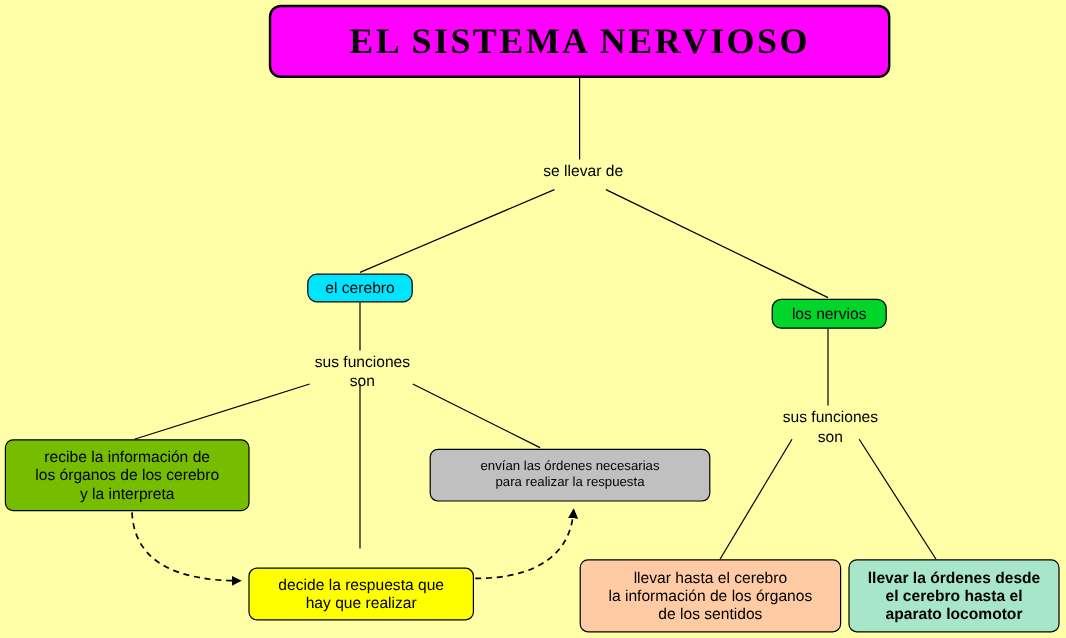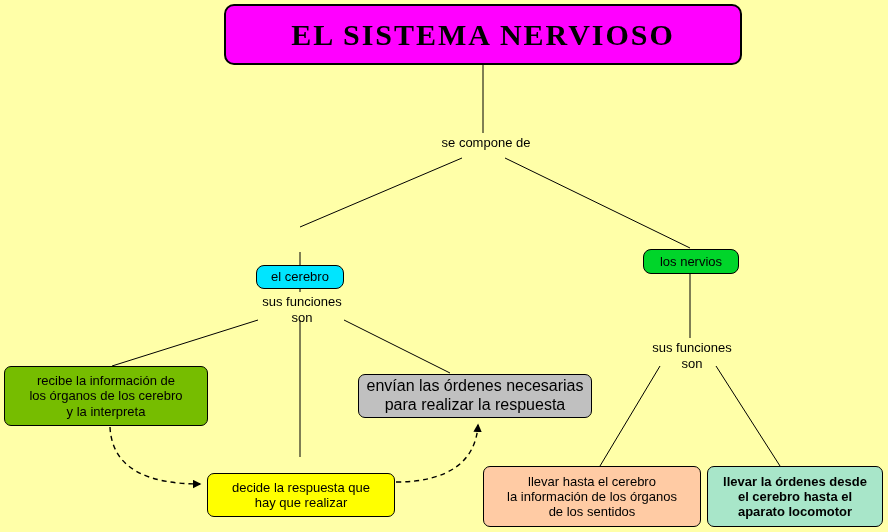--- a/index.html
+++ b/index.html
@@ -62,21 +62,20 @@
   }
 
   #node-cerebro {
     left: 256px;
     top: 228px;
     width: 88px;
     height: 24px;
     background: #00e5ff;
     border-radius: 8px;
     font-size: 13px;
-    margin-top: 37px;
   }
 
   #node-nervios {
     left: 643px;
     top: 249px;
     width: 96px;
     height: 25px;
     background: #00d52a;
     border-radius: 8px;
     font-size: 13px;
@@ -92,21 +91,21 @@
     font-size: 13px;
   }
 
   #node-envian {
     left: 358px;
     top: 374px;
     width: 234px;
     height: 44px;
     background: #c0c0c0;
     border-radius: 7px;
-    font-size: 16px;
+    font-size: 11px;
   }
 
   #node-decide {
     left: 207px;
     top: 457px;
     width: 188px;
     height: 44px;
     background: #ffff00;
     border-radius: 7px;
     font-size: 13px;
@@ -170,21 +169,21 @@
 
     <line x1="716" y1="366" x2="780" y2="466" stroke="#000" stroke-width="1"></line>
 
     <path d="M110 427 C 112 470, 150 484, 200 484" stroke="#000" stroke-width="1.4" fill="none" stroke-dasharray="5,4" marker-end="url(#arrowhead)"></path>
 
     <path d="M396 482 C 450 482, 476 460, 478 425" stroke="#000" stroke-width="1.4" fill="none" stroke-dasharray="5,4" marker-end="url(#arrowhead)"></path>
   </svg>
 
   <div class="node" id="title-node">EL SISTEMA NERVIOSO</div>
 
-  <div class="label" id="lbl-compone">se compone de</div>
+  <div class="label" id="lbl-compone">se llevar de</div>
 
   <div class="node" id="node-cerebro">el cerebro</div>
 
   <div class="node" id="node-nervios">los nervios</div>
 
   <div class="label" id="lbl-funciones-cerebro">sus funciones
 son</div>
 
   <div class="label" id="lbl-funciones-nervios">sus funciones
 son</div>

